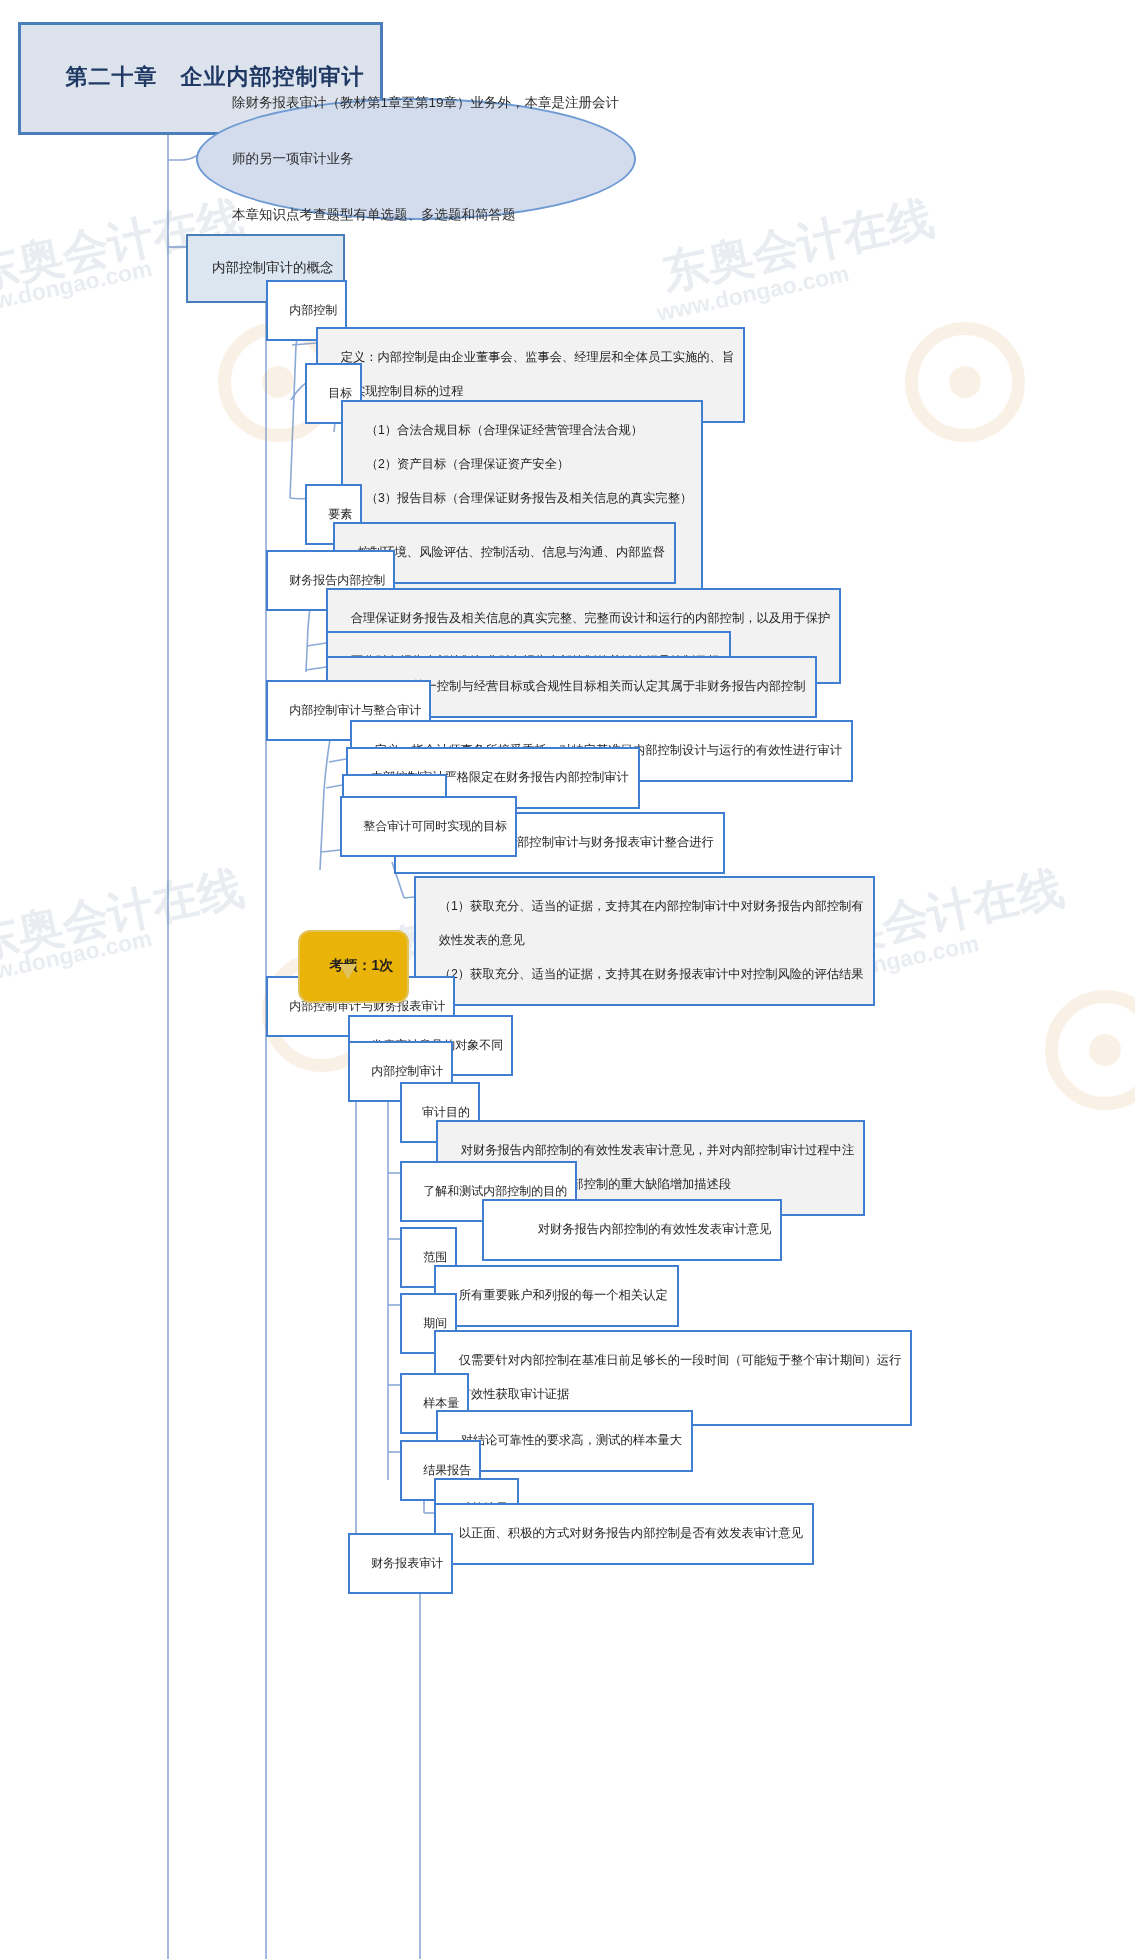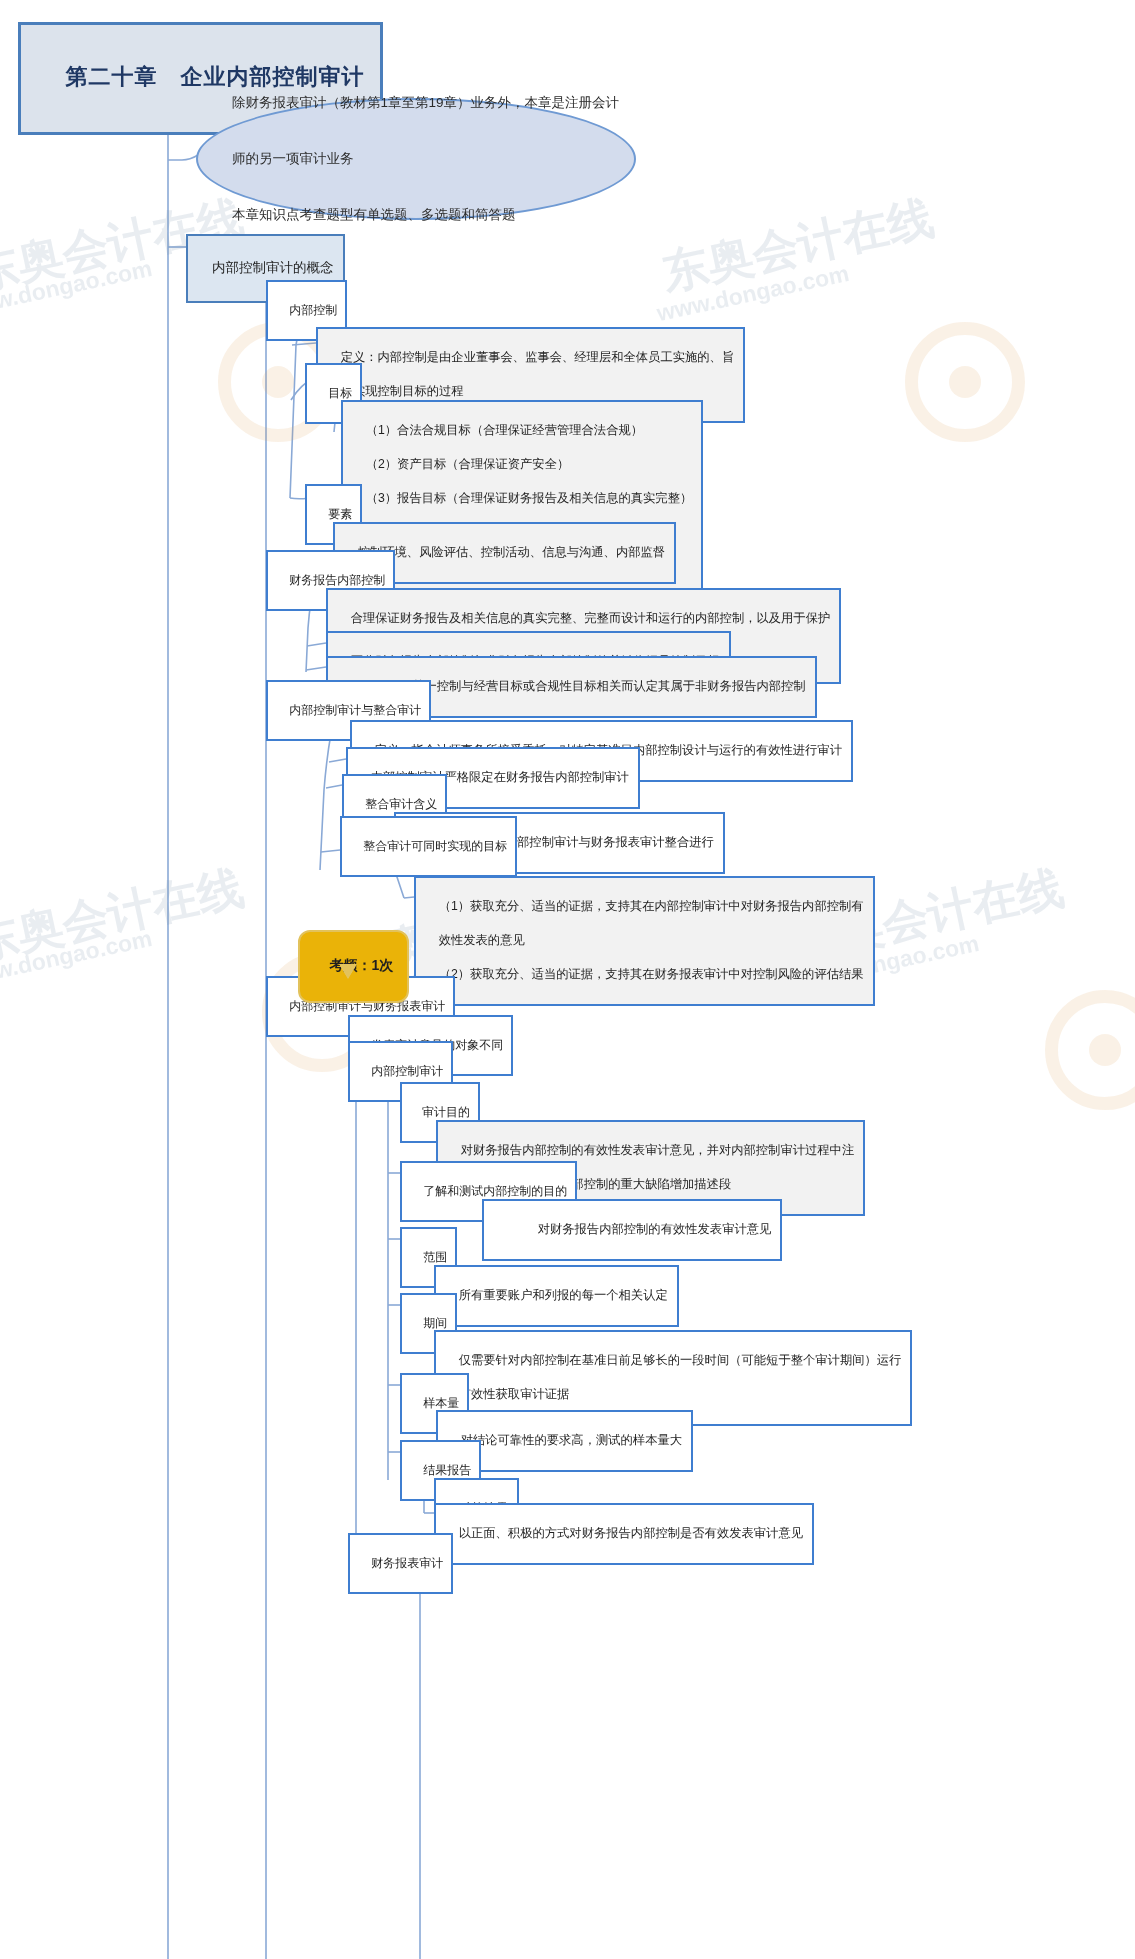--- a/index.html
+++ b/index.html
@@ -322,21 +322,21 @@
   </div>
 
   <div class="node lvl2" style="left:342px; top:774px;">
     <span>整合审计含义</span>
   </div>
 
   <div class="node leaf plain" style="left:394px; top:812px;">
     <span>指注册会计师将内部控制审计与财务报表审计整合进行</span>
   </div>
 
-  <div class="node lvl2" style="left:340px; top:796px;margin-top:20px;">
+  <div class="node lvl2" style="left:340px; top:796px;">
     <span>整合审计可同时实现的目标</span>
   </div>
 
   <div class="node leaf list" style="left:414px; top:876px;">
     <span>（1）获取充分、适当的证据，支持其在内部控制审计中对财务报告内部控制有</span><br>
     <span>效性发表的意见</span><br>
     <span>（2）获取充分、适当的证据，支持其在财务报表审计中对控制风险的评估结果</span>
   </div>
 
   <div class="node badge" style="left:298px; top:930px;">

